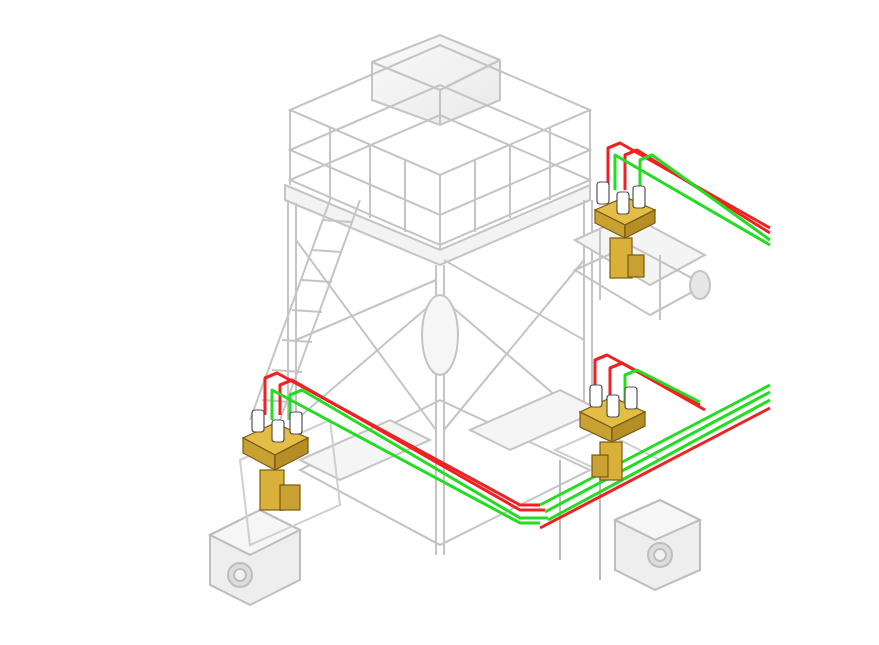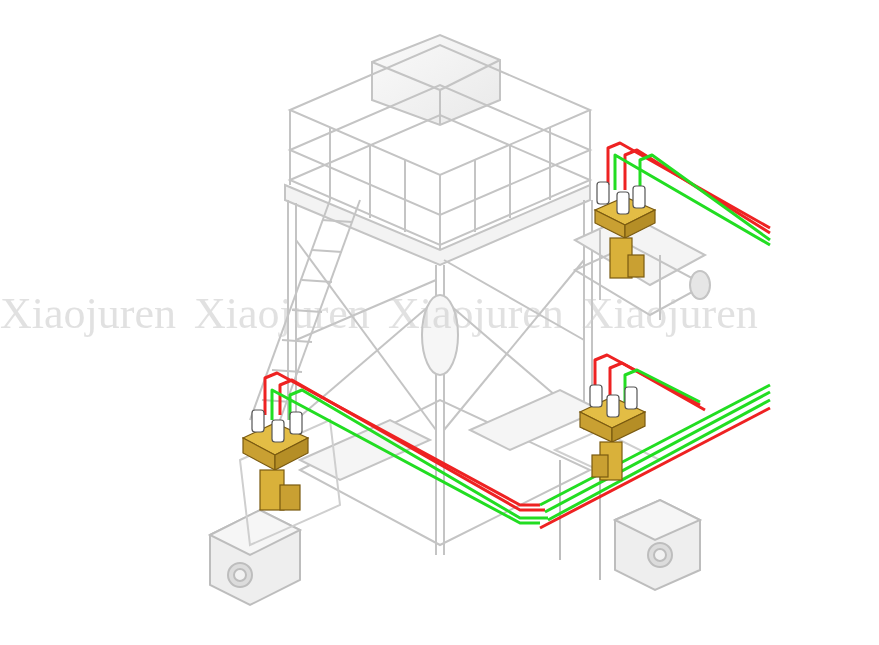--- a/index.html
+++ b/index.html
@@ -148,16 +148,13 @@
       <polygon points="580,412 612,428 612,442 580,427" fill="#c9a032"></polygon>
       <polygon points="612,428 645,412 645,426 612,442" fill="#b58e26"></polygon>
       <rect x="600" y="442" width="22" height="38" fill="#d9b13a"></rect>
       <rect x="592" y="455" width="16" height="22" fill="#c9a032"></rect>
       <rect x="590" y="385" width="12" height="22" rx="3" fill="#ffffff" stroke="#555"></rect>
       <rect x="607" y="395" width="12" height="22" rx="3" fill="#ffffff" stroke="#555"></rect>
       <rect x="625" y="387" width="12" height="22" rx="3" fill="#ffffff" stroke="#555"></rect>
     </g>
   </svg>
 
-  <div class="wm">
-    <span>Xiaojuren</span><span>Xiaojuren</span><span>Xiaojuren</span><span>Xiaojuren</span>
-  </div>
 </div>
 
 </body></html>

